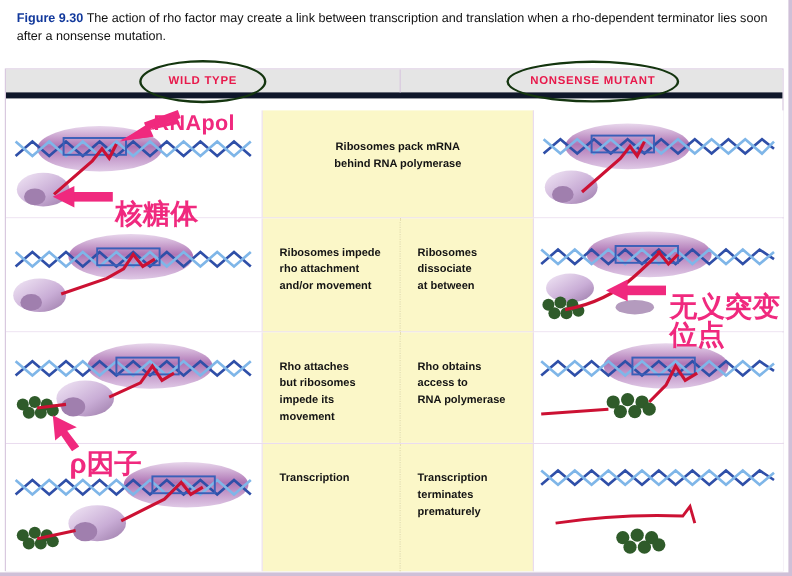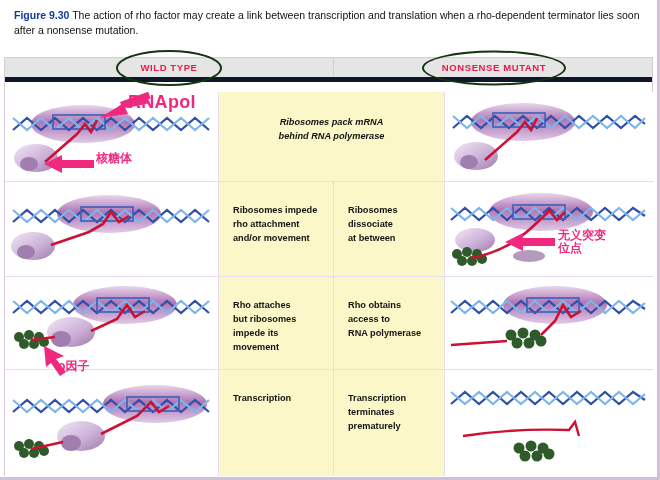--- a/index.html
+++ b/index.html
@@ -75,27 +75,27 @@
   .art-left{left:0;width:214px;background:#fff;border-right:1px solid #eadcef;}
   .txt-left{left:214px;width:115px;background:#fbf7c8;border-right:1px dotted #e2d9a8;}
   .txt-right{left:329px;width:111px;background:#fbf7c8;border-right:1px solid #eadcef;}
   .art-right{left:440px;width:208px;background:#fff;}
   .txt-span{left:214px;width:226px;background:#fbf7c8;border-right:1px solid #eadcef;}
 
   .celltext{
     position:absolute;left:14px;top:22px;right:6px;
     font-size:9.2px;line-height:1.52;color:#141414;font-weight:bold;
   }
-  .celltext.span{left:0;right:0;text-align:center;top:24px;font-style:italic;}
+  .celltext.span{left:0;right:0;text-align:center;top:24px;}
   .celltext .dim{color:#7d7b6e;font-weight:bold;}
 
   
   .anno{position:absolute;color:#f0297e;font-weight:bold;z-index:40;}
   .anno-en{font-size:18px;letter-spacing:.3px;}
-  .anno-cn{font-size:12px;line-height:1.05;}
+  .anno-cn{font-size:23px;line-height:1.05;margin-top:14px;}
 
   .arrow{position:absolute;z-index:39;}
   svg{display:block;overflow:visible;}
 </style>
 </head>
 <body>
 
 <div class="page">
 
   <div class="caption">

